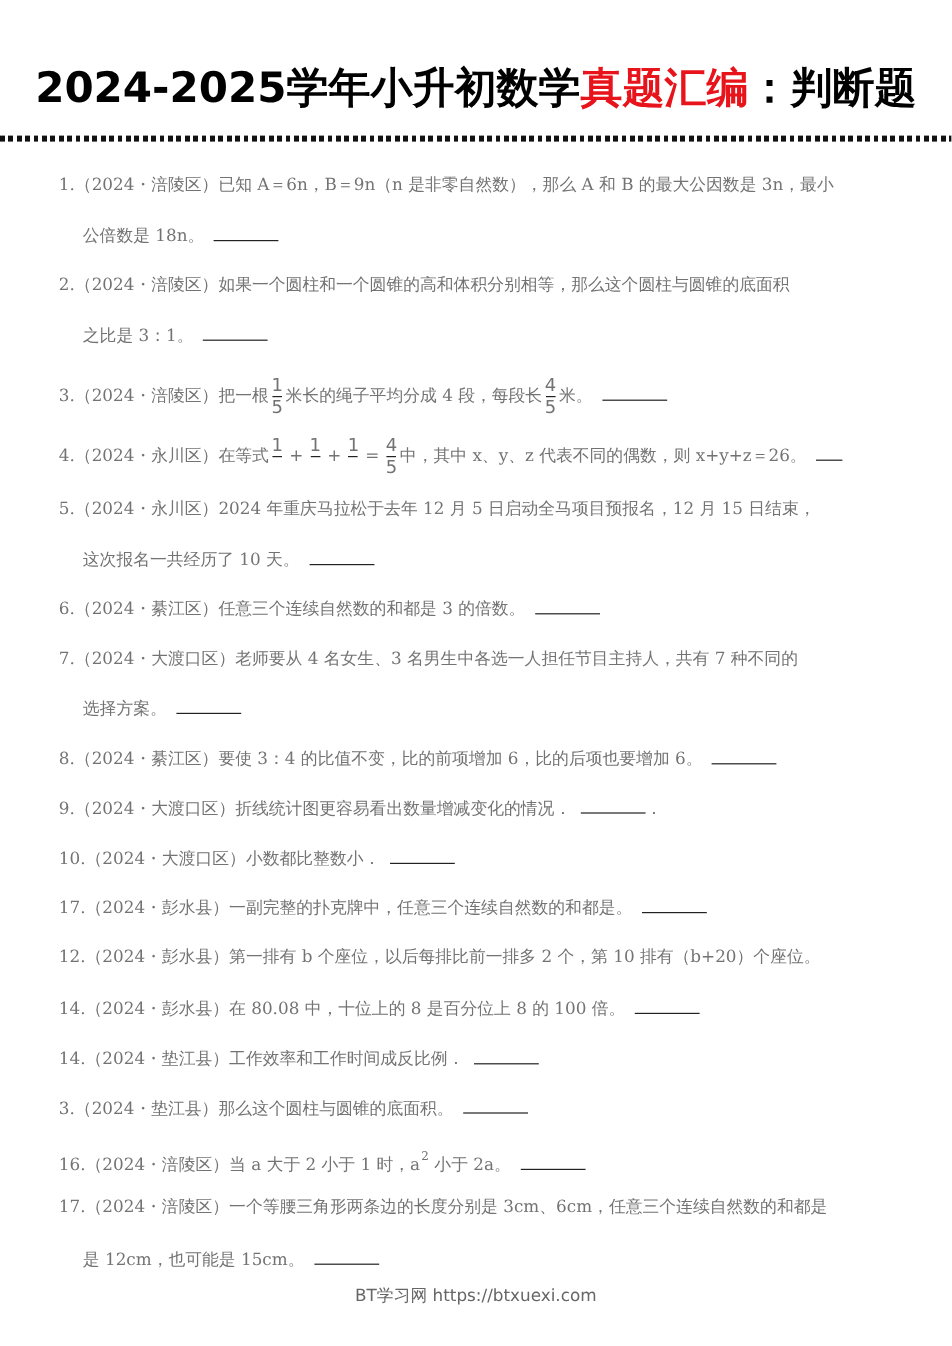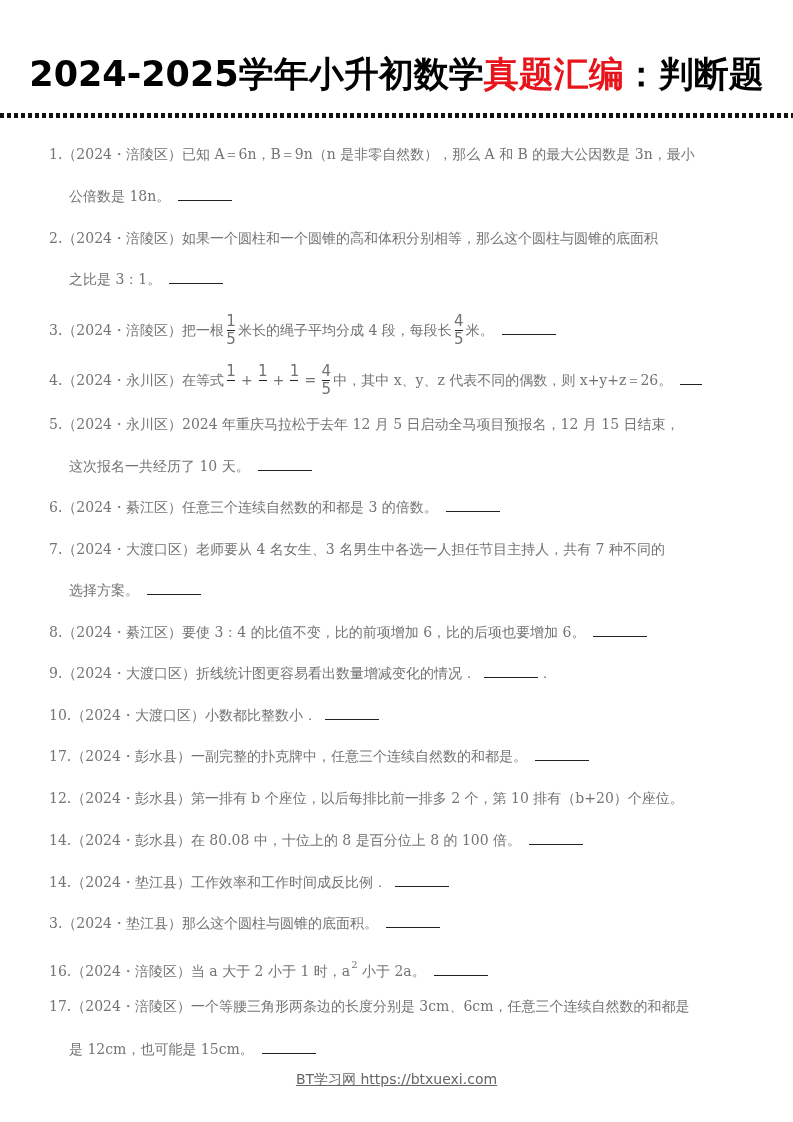--- a/index.html
+++ b/index.html
@@ -74,21 +74,20 @@
   sup.m { font-size: 10px; vertical-align: 8px; margin-left: 1px; }
   .footer {
     position: absolute;
     top: 1071px;
     left: 0;
     width: 793px;
     text-align: center;
     font-family: "DejaVu Sans", "Liberation Sans", sans-serif;
     font-size: 14px;
     color: #666;
-    text-decoration: underline;
   }
   .op { font-family: "DejaVu Sans", "Liberation Sans", sans-serif; margin: 0 3px; }
 </style>
 </head>
 <body>
 
 <div class="title">
   <span>2024-2025学年小升初数学</span><span class="red">真题汇编</span><span>：判断题</span>
 </div>
 <div class="dotline"></div>

